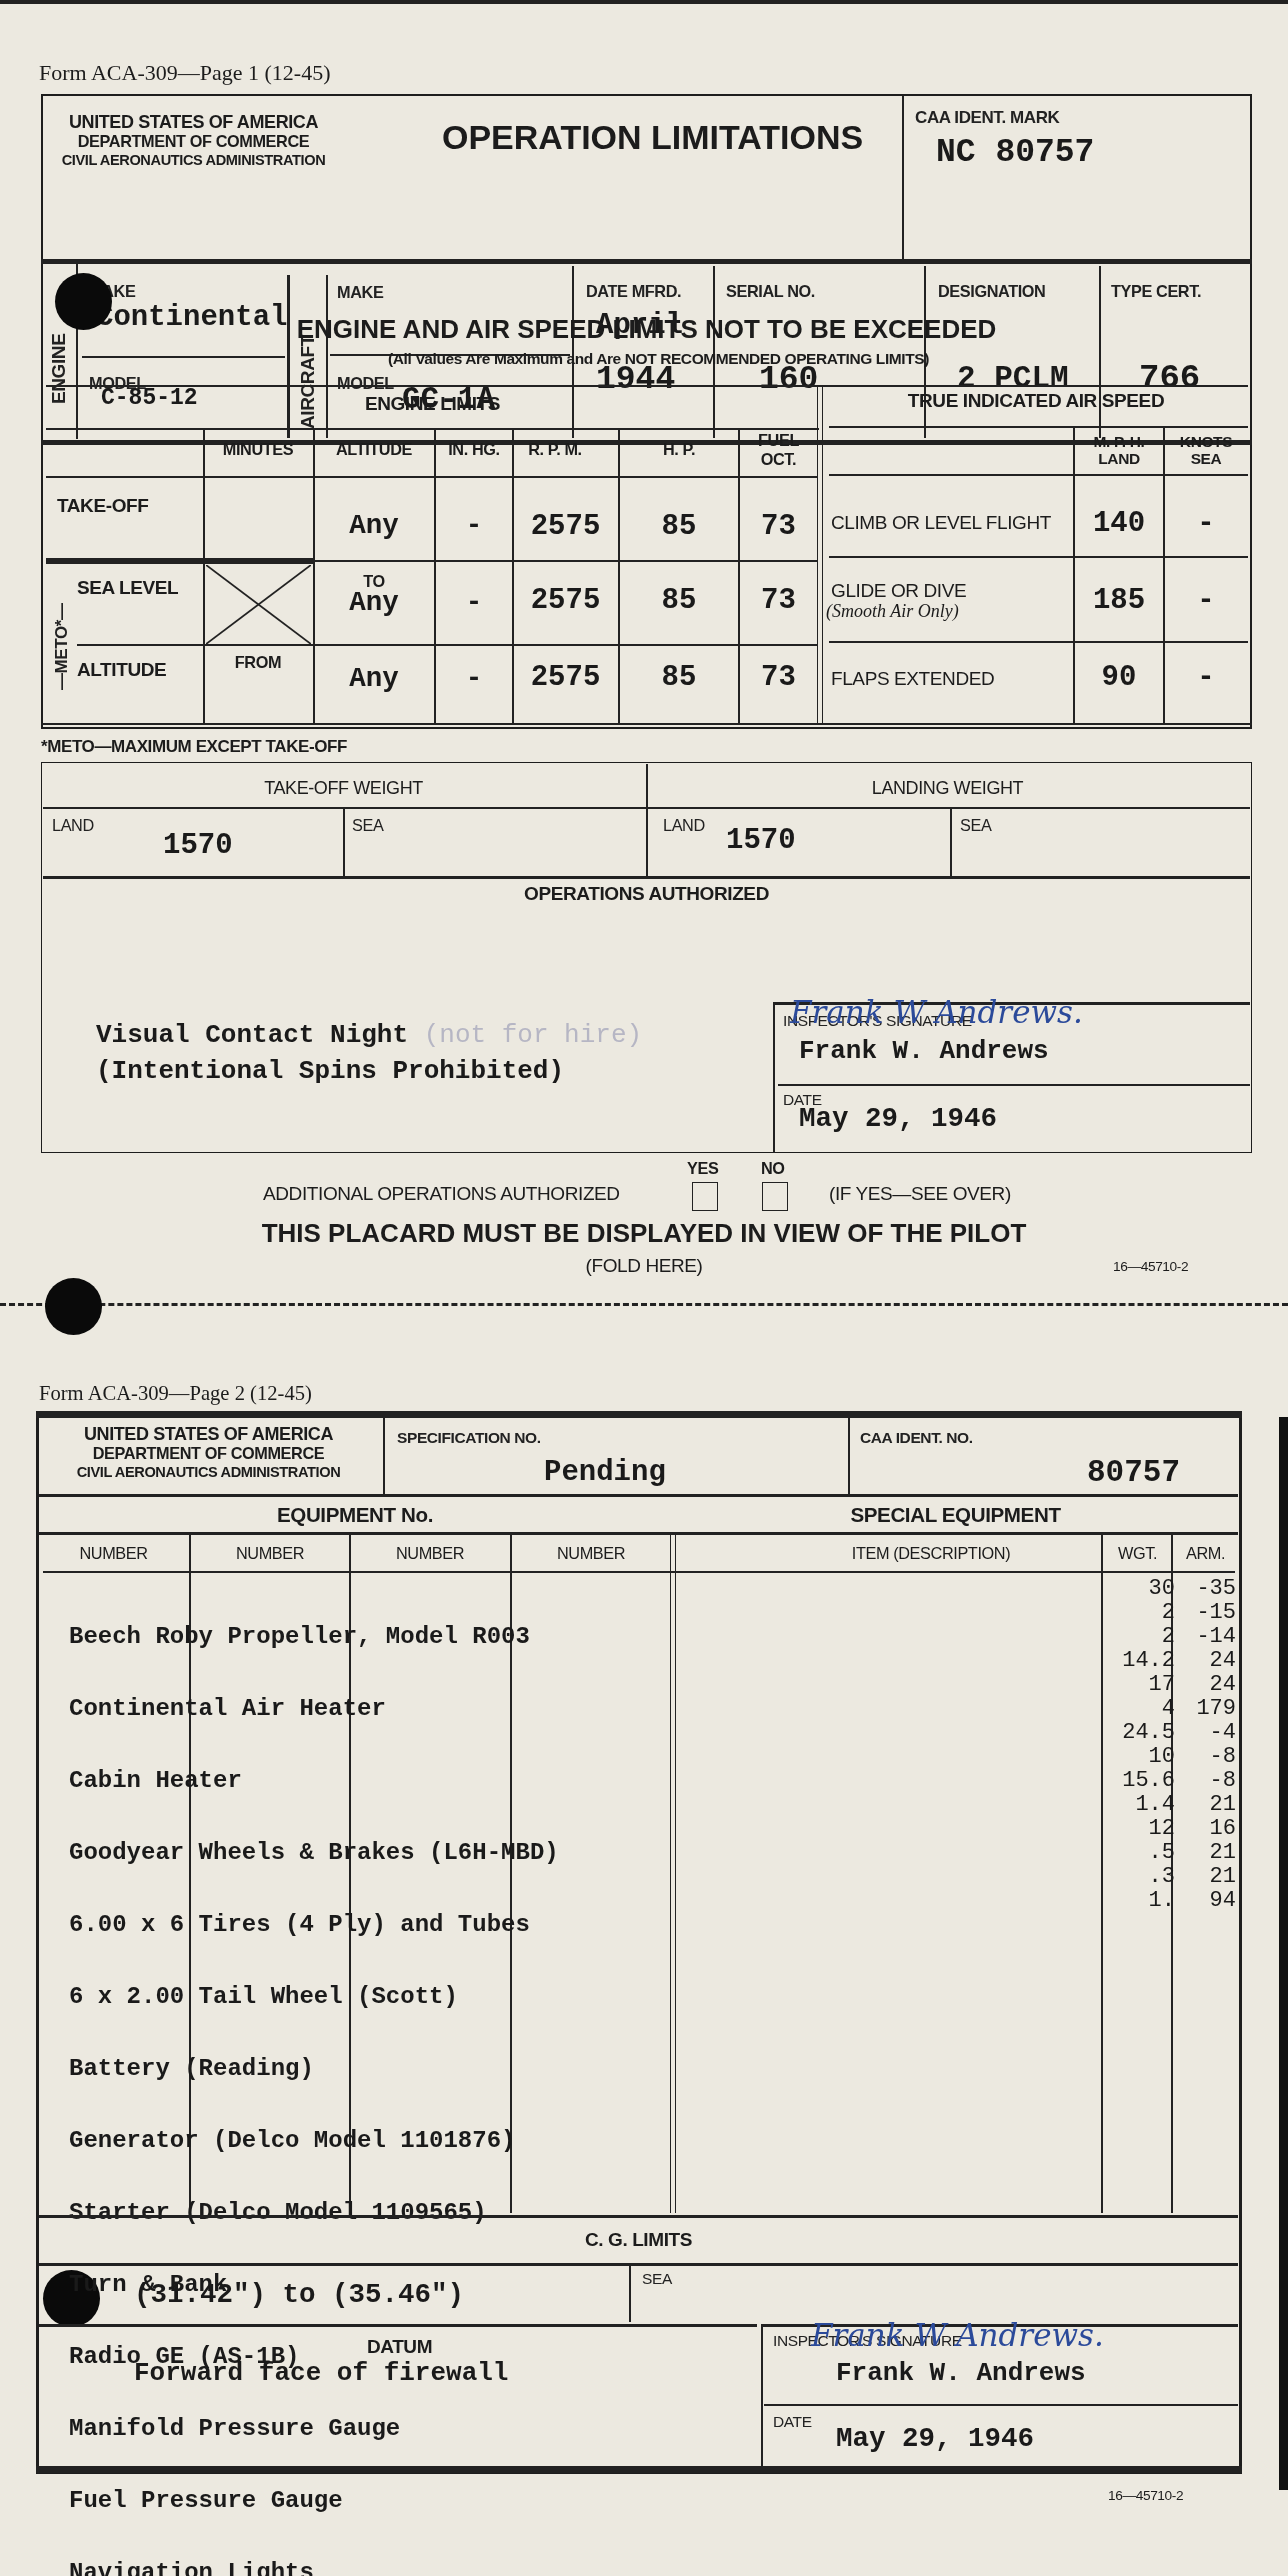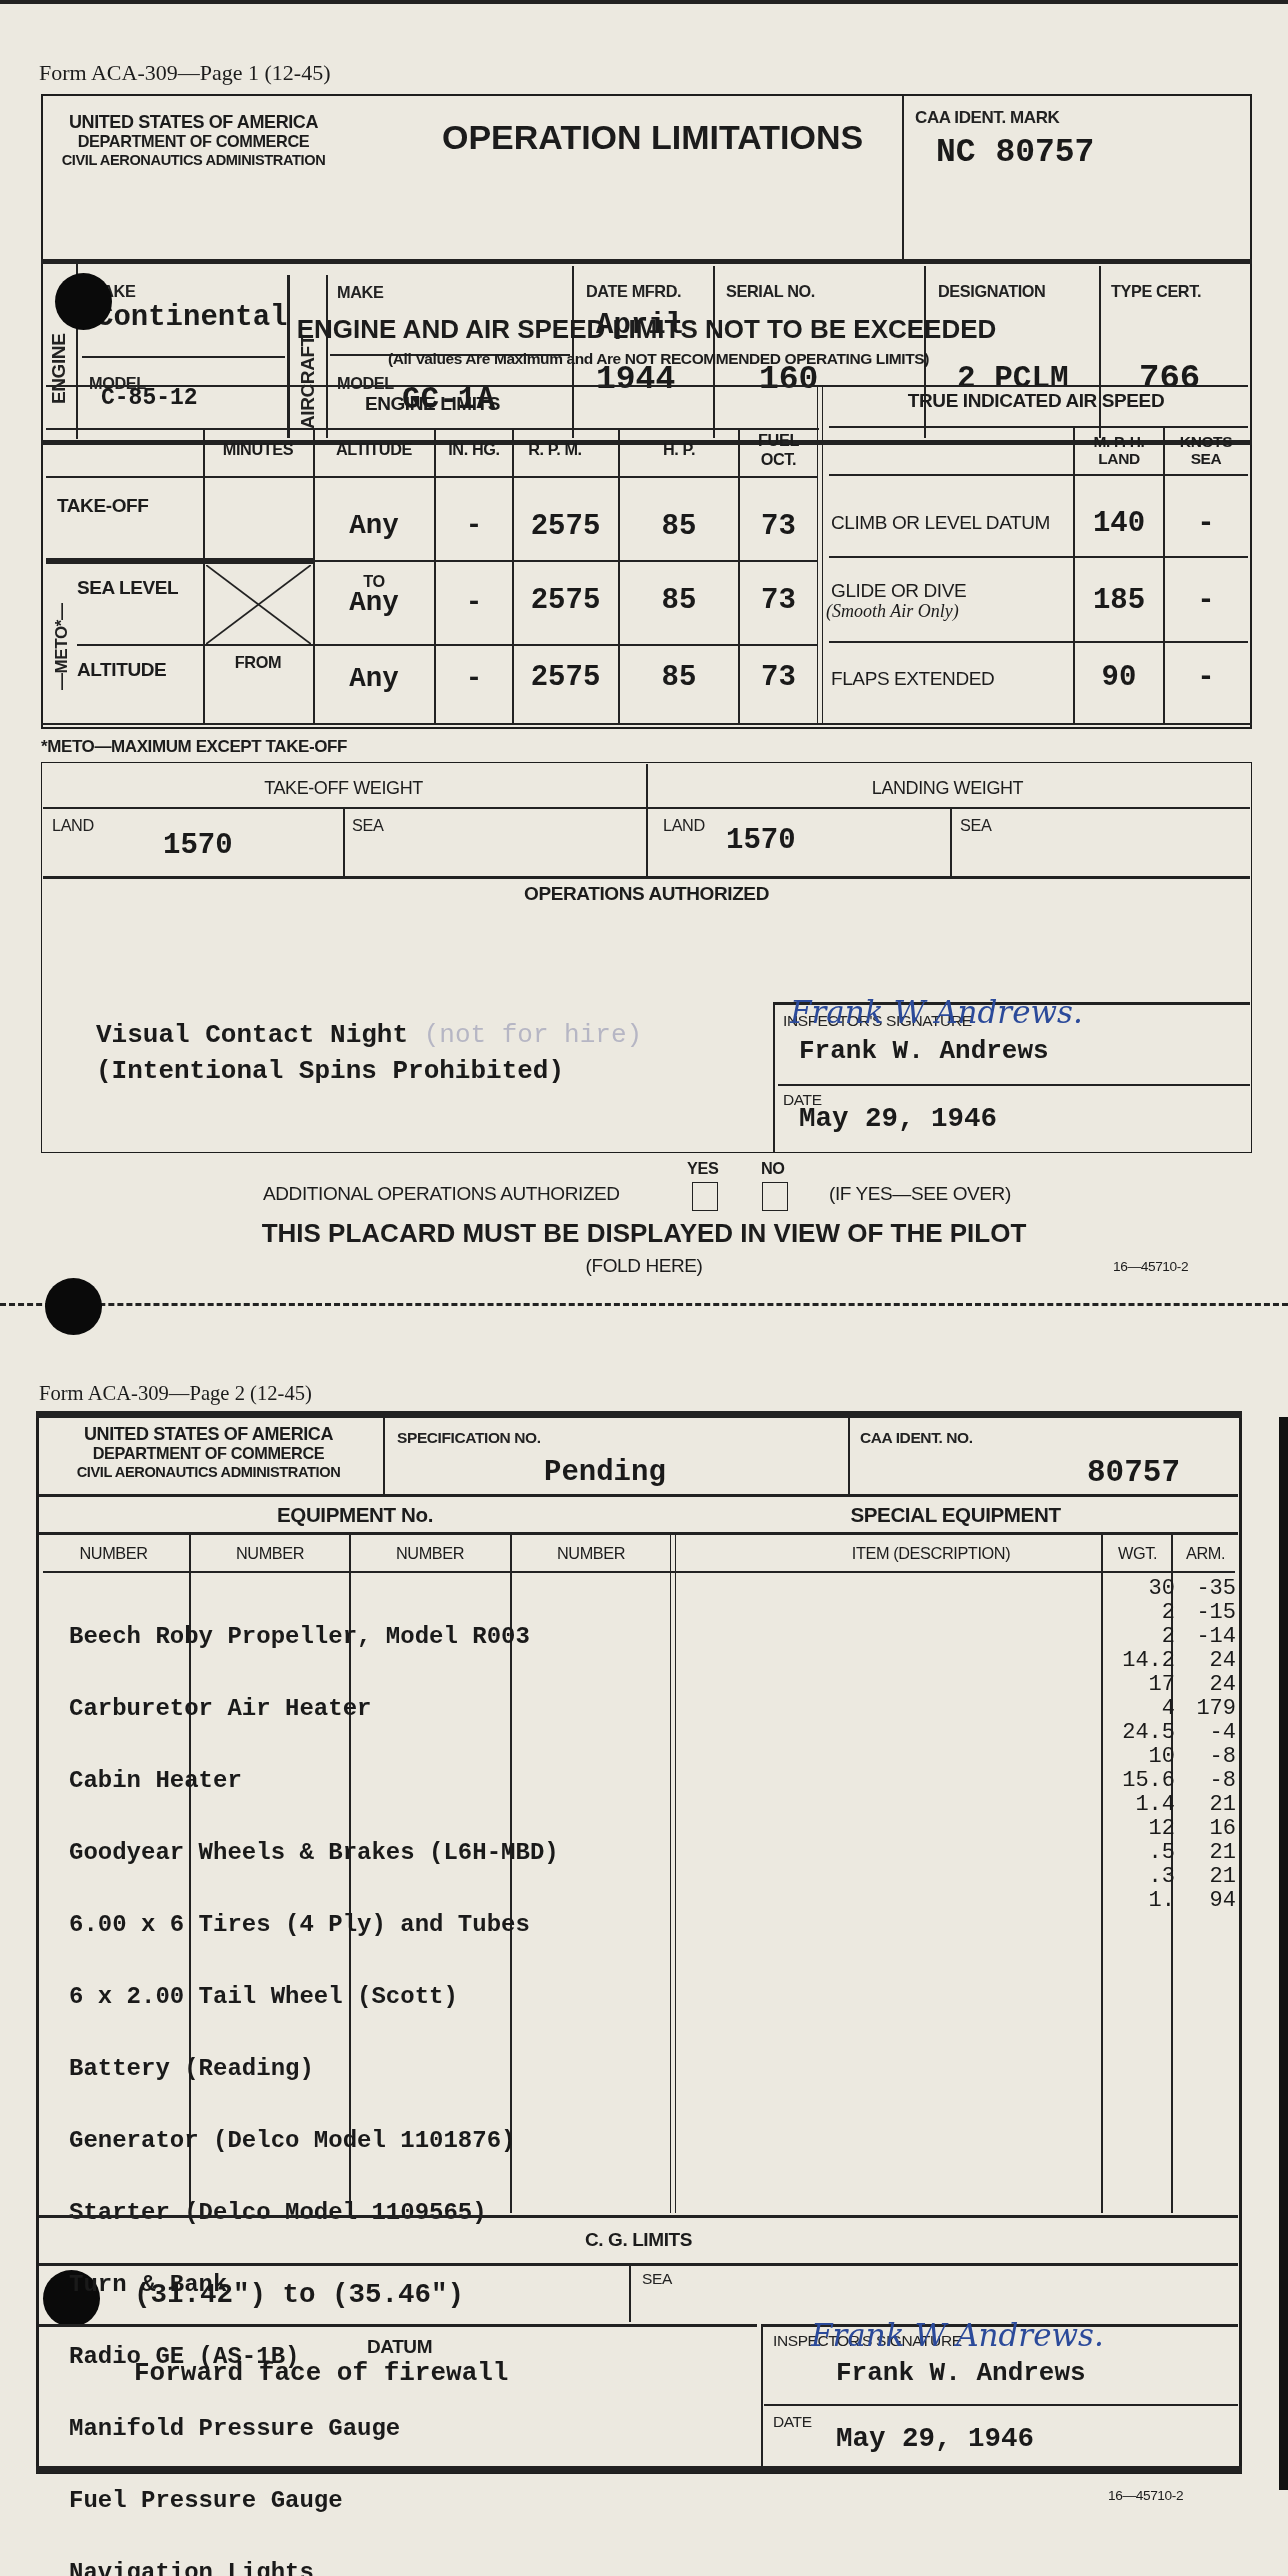--- a/index.html
+++ b/index.html
@@ -126,21 +126,21 @@
 <div class="abs center type" style="left:740px;top:661px;width:77px;font-size:29px;">73</div>
 <div class="hl" style="left:41px;top:723px;width:1211px;"></div>
 
 <div class="abs center cond" style="left:824px;top:390px;width:424px;font-size:19px;">TRUE INDICATED AIR SPEED</div>
 <div class="hl" style="left:829px;top:426px;width:419px;"></div>
 <div class="vl" style="left:1073px;top:428px;height:295px;"></div>
 <div class="vl" style="left:1163px;top:428px;height:295px;"></div>
 <div class="abs center cond" style="left:1075px;top:433px;width:88px;font-size:15.5px;line-height:17px;">M. P. H. LAND</div>
 <div class="abs center cond" style="left:1164px;top:433px;width:84px;font-size:15.5px;line-height:17px;">KNOTS SEA</div>
 <div class="hl" style="left:829px;top:474px;width:419px;"></div>
-<div class="abs cond" style="left:831px;top:512px;font-size:19px;font-weight:normal;">CLIMB OR LEVEL DATUM</div>
+<div class="abs cond" style="left:831px;top:512px;font-size:19px;font-weight:normal;">CLIMB OR LEVEL FLIGHT</div>
 <div class="abs center type" style="left:1075px;top:507px;width:88px;font-size:29px;">140</div>
 <div class="abs center type" style="left:1164px;top:507px;width:84px;font-size:29px;">-</div>
 <div class="hl" style="left:829px;top:556px;width:419px;"></div>
 <div class="abs cond" style="left:831px;top:580px;font-size:19px;font-weight:normal;">GLIDE OR DIVE</div>
 <div class="abs serif" style="left:826px;top:601px;font-size:18px;font-style:italic;">(Smooth Air Only)</div>
 <div class="abs center type" style="left:1075px;top:584px;width:88px;font-size:29px;">185</div>
 <div class="abs center type" style="left:1164px;top:584px;width:84px;font-size:29px;">-</div>
 <div class="hl" style="left:829px;top:641px;width:419px;"></div>
 <div class="abs cond" style="left:831px;top:668px;font-size:19px;font-weight:normal;">FLAPS EXTENDED</div>
 <div class="abs center type" style="left:1075px;top:661px;width:88px;font-size:29px;">90</div>
@@ -226,21 +226,21 @@
 <div class="abs center cond" style="left:191px;top:1544px;width:158px;font-size:16.3px;font-weight:normal;">NUMBER</div>
 <div class="abs center cond" style="left:350px;top:1544px;width:160px;font-size:16.3px;font-weight:normal;">NUMBER</div>
 <div class="abs center cond" style="left:512px;top:1544px;width:158px;font-size:16.3px;font-weight:normal;">NUMBER</div>
 <div class="abs center cond" style="left:677px;top:1544px;width:508px;font-size:16.3px;font-weight:normal;">ITEM (DESCRIPTION)</div>
 <div class="abs center cond" style="left:1103px;top:1544px;width:69px;font-size:16.3px;font-weight:normal;">WGT.</div>
 <div class="abs center cond" style="left:1173px;top:1544px;width:65px;font-size:16.3px;font-weight:normal;">ARM.</div>
 <div class="hl" style="left:43px;top:1571px;width:1192px;"></div>
 
 <div class="abs type" style="left:69px;top:1577px;font-size:24px;line-height:24px;white-space:pre;">
   <div>Beech Roby Propeller, Model R003</div>
-  <div>Carburetor Air Heater</div>
+  <div>Continental Air Heater</div>
   <div>Cabin Heater</div>
   <div>Goodyear Wheels &amp; Brakes (L6H-MBD)</div>
   <div>6.00 x 6 Tires (4 Ply) and Tubes</div>
   <div>6 x 2.00 Tail Wheel (Scott)</div>
   <div>Battery (Reading)</div>
   <div>Generator (Delco Model 1101876)</div>
   <div>Starter (Delco Model 1109565)</div>
   <div>Turn &amp; Bank</div>
   <div>Radio GE (AS-1B)</div>
   <div>Manifold Pressure Gauge</div>

